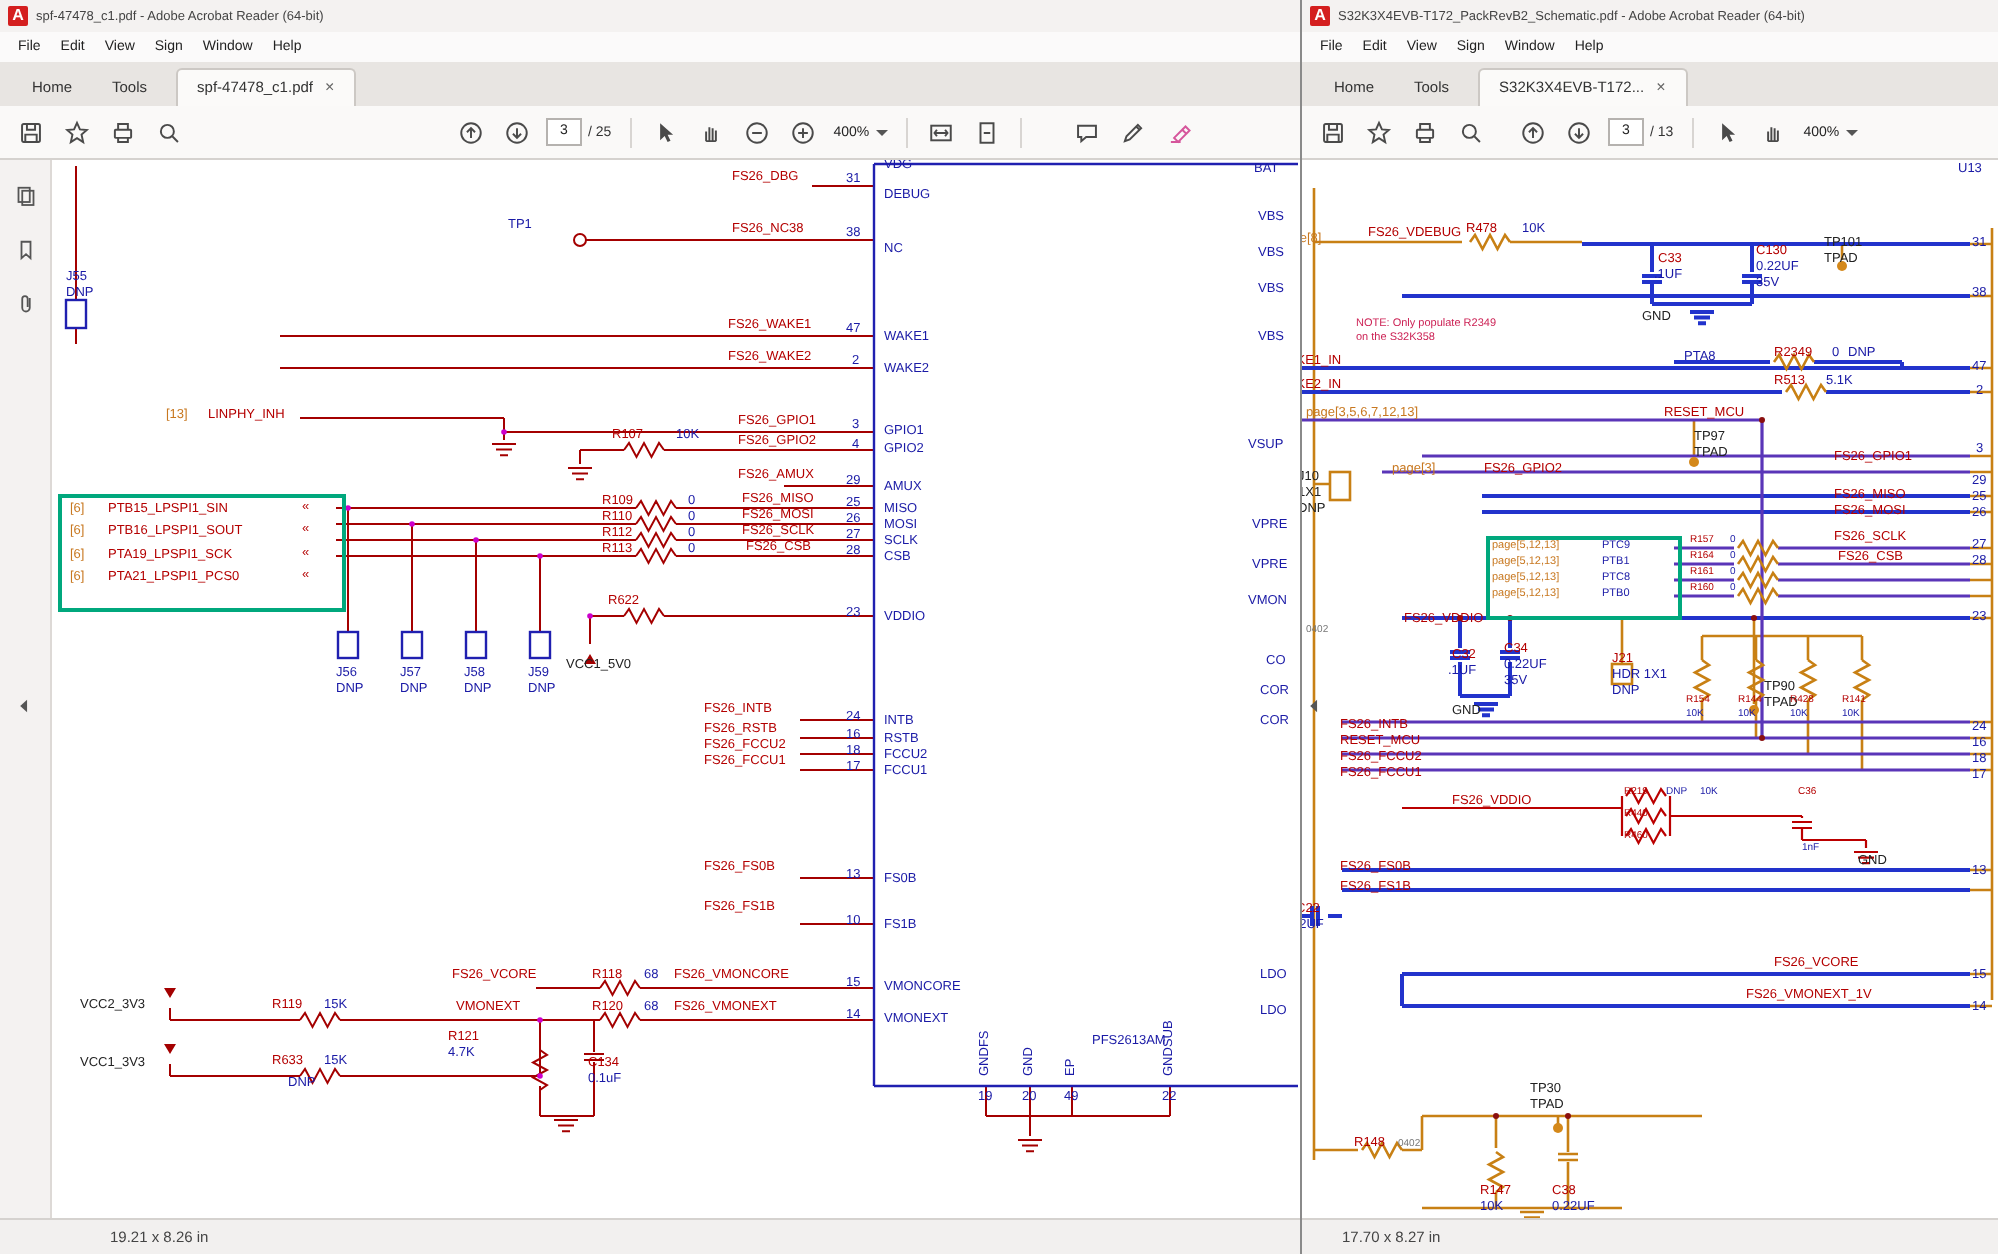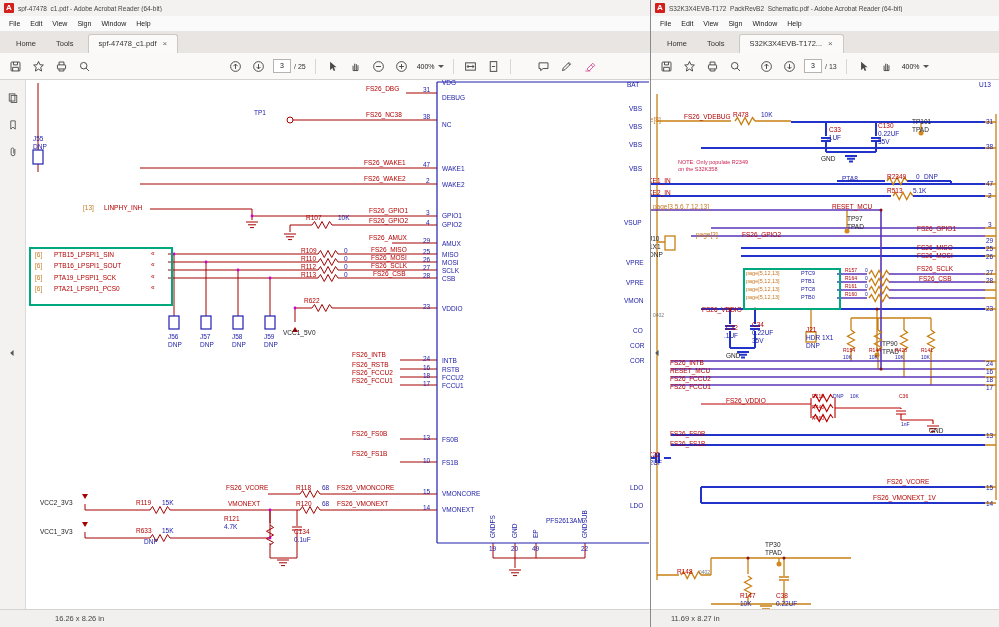--- a/index.html
+++ b/index.html
@@ -449,21 +449,21 @@
             <span class="lbl c-b" data-name="schematic-label" style="left: 633px; top: 248px;">CO</span>
             <span class="lbl c-b" data-name="schematic-label" style="left: 630px; top: 263px;">COR</span>
             <span class="lbl c-b" data-name="schematic-label" style="left: 630px; top: 278px;">COR</span>
             <span class="lbl c-b" data-name="schematic-label" style="left: 630px; top: 405px;">LDO</span>
             <span class="lbl c-b" data-name="schematic-label" style="left: 630px; top: 423px;">LDO</span>
           </div>
       </div>
     </div>
   </div>
   <div class="statusbar" data-name="status-bar">
-    <span data-name="page-size-label">16.26 x 8.26 in</span>
+    <span data-name="page-size-label">19.21 x 8.26 in</span>
   </div>
 </div>
 
 <div class="win" id="win-right" data-name="acrobat-window-right">
   <div class="titlebar" data-name="title-bar">
     <span class="appicon" data-name="acrobat-icon">A</span>
     <span class="titletext" data-name="window-title">S32K3X4EVB-T172_PackRevB2_Schematic.pdf - Adobe Acrobat Reader (64-bit)</span>
   </div>
   <div class="menubar" data-name="menu-bar">
       <span class="mi" data-name="menu-file">File</span>
@@ -716,15 +716,15 @@
             <span class="lbl c-g" data-name="schematic-label" style="left: 48px; top: 490px; font-size: 5px;">0402</span>
             <span class="lbl c-r" data-name="schematic-label" style="left: 89px; top: 513px;">R147</span>
             <span class="lbl c-b" data-name="schematic-label" style="left: 89px; top: 521px;">10K</span>
             <span class="lbl c-r" data-name="schematic-label" style="left: 125px; top: 513px;">C38</span>
             <span class="lbl c-b" data-name="schematic-label" style="left: 125px; top: 521px;">0.22UF</span>
           </div>
       </div>
     </div>
   </div>
   <div class="statusbar" data-name="status-bar">
-    <span data-name="page-size-label">11.69 x 8.27 in</span>
+    <span data-name="page-size-label">17.70 x 8.27 in</span>
   </div>
 </div>
 
 </body></html>

